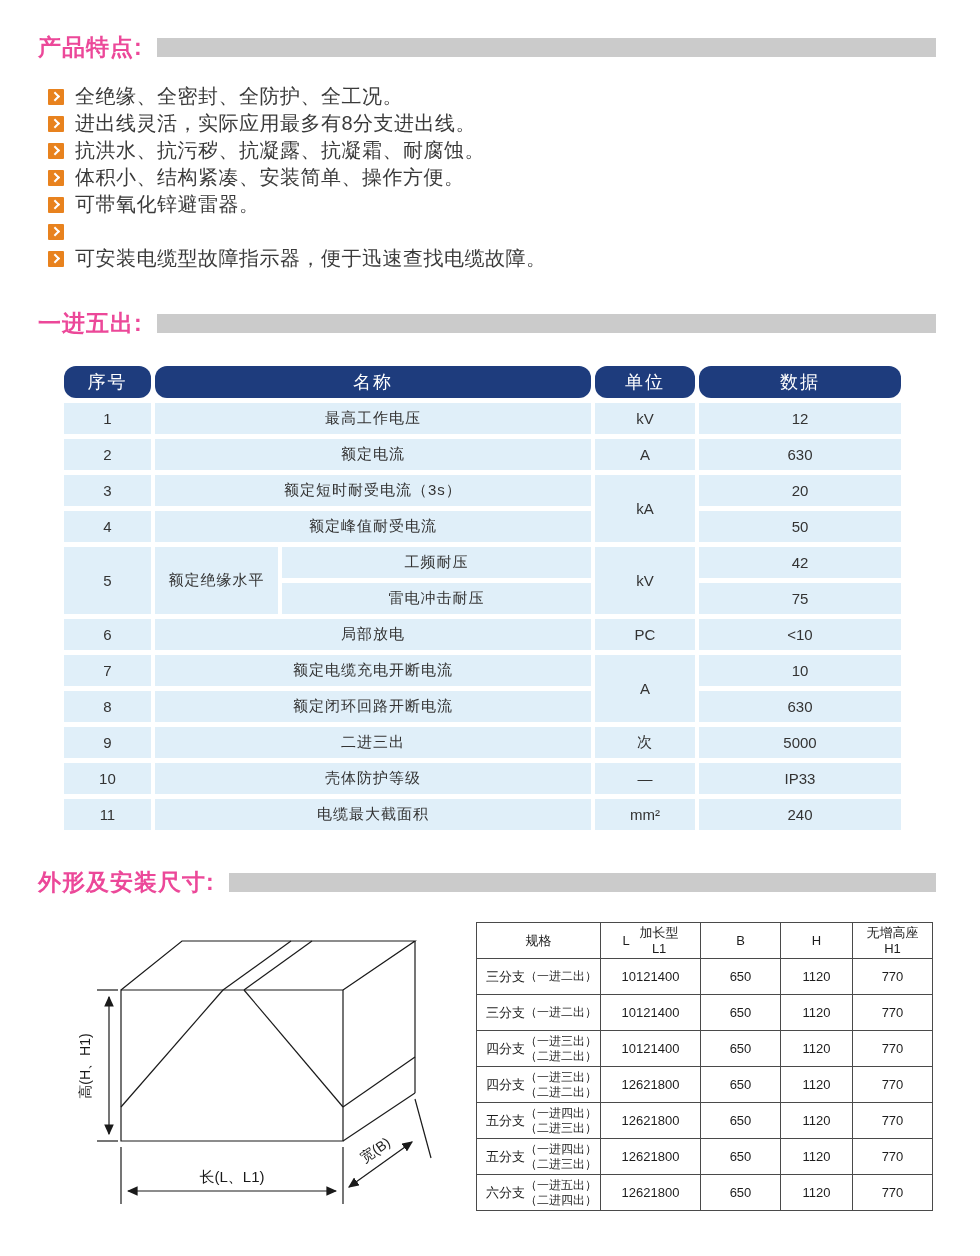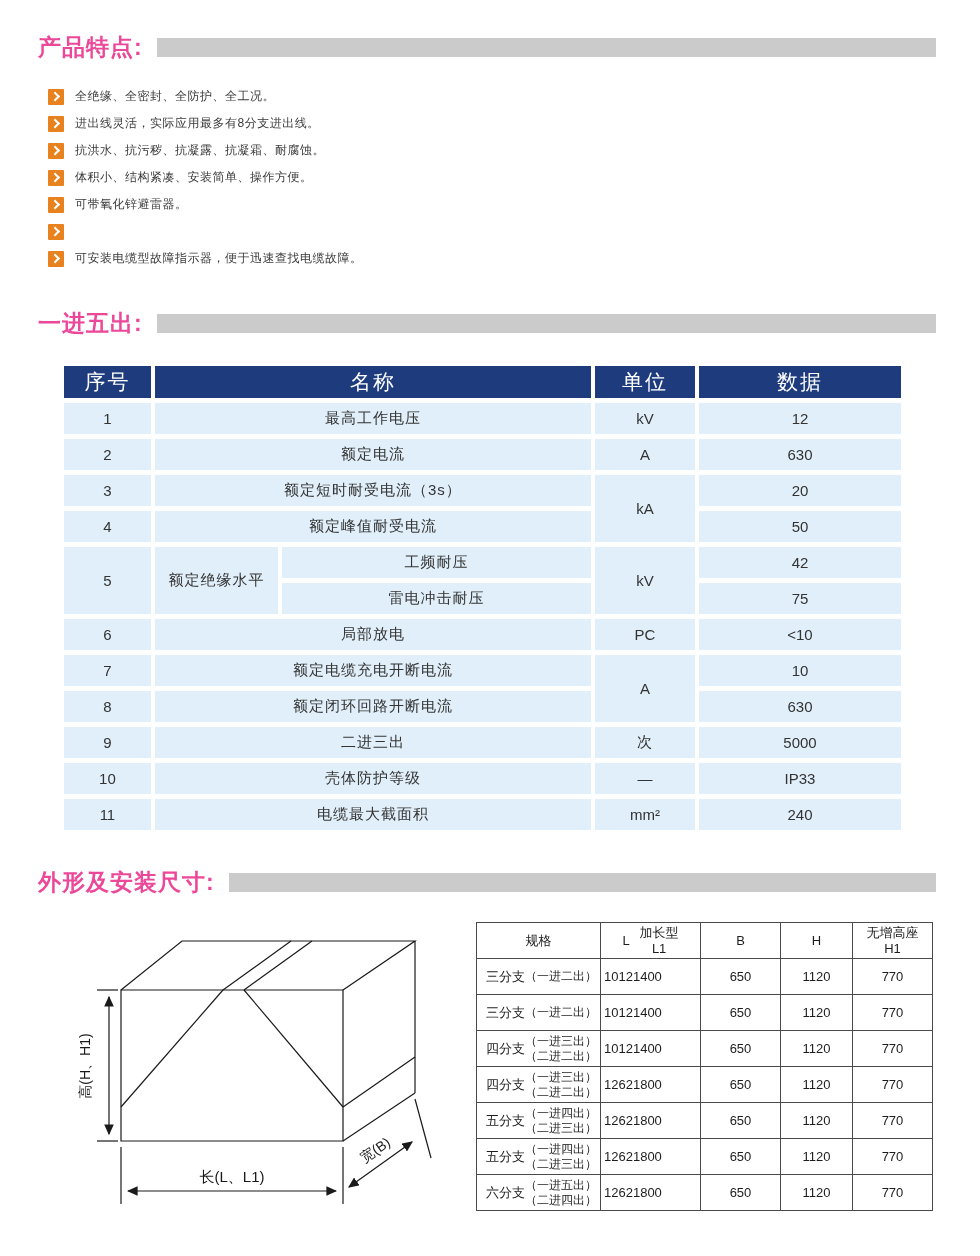--- a/index.html
+++ b/index.html
@@ -23,45 +23,45 @@
   .feat{display:flex;align-items:center;height:27px;}
   .feat .sq{
     width:16px;height:16px;background:#e8821e;flex:0 0 16px;
     display:flex;align-items:center;justify-content:center;margin-right:11px;border-radius:1px;
   }
   .feat .sq i{
     display:block;width:5px;height:5px;
     border-top:2.5px solid #fff;border-right:2.5px solid #fff;
     transform:rotate(45deg) translate(-1px,1px);
   }
-  .feat .txt{font-size:12px;color:#3a3a3a;letter-spacing:.5px;}
+  .feat .txt{font-size:20px;color:#3a3a3a;letter-spacing:.5px;}
 
   
   .params-wrap{margin:22px 0 0 22px;}
   table.params{
     border-collapse:separate;border-spacing:4px 5px;width:845px;table-layout:fixed;
   }
   table.params th{
-    background:#1e3c7d;color:#fff;font-weight:normal;font-size:21px;height:30px;letter-spacing:2px;
+    background:#1e3c7d;color:#fff;font-weight:normal;font-size:18px;height:30px;letter-spacing:2px;border-radius:12px;
   }
   table.params td{
     background:#e0eff9;text-align:center;font-size:15px;color:#333;height:29px;letter-spacing:1px;
   }
   table.params td.num{letter-spacing:0;}
 
   
   .dims{display:flex;margin-top:14px;}
   .diagram{width:420px;flex:0 0 420px;margin:8px 0 0 14px;}
   .spec-wrap{margin:10px 0 0 4px;}
   table.spec{border-collapse:collapse;table-layout:fixed;}
   table.spec th, table.spec td{
     border:1px solid #4a4a4a;text-align:center;color:#1d1d1d;
     font-size:13px;font-weight:normal;padding:2px 3px;height:31px;background:#fff;
   }
-  table.spec .two-num{display:flex;justify-content:flex-start;align-items:center;}
+  table.spec .two-num{display:flex;justify-content:center;align-items:center;}
   table.spec .stack{display:flex;flex-direction:column;line-height:1.2;}
   table.spec .lhead{display:flex;align-items:center;justify-content:center;gap:10px;}
   table.spec .speccell{display:flex;align-items:center;justify-content:flex-end;}
   table.spec .lines{display:flex;flex-direction:column;font-size:12px;line-height:1.2;text-align:left;}
   table.spec .pfx{white-space:nowrap;}
 
   svg text{fill:#1a1a1a;font-family:"Liberation Sans",sans-serif;}
 </style>
 </head>
 <body>

